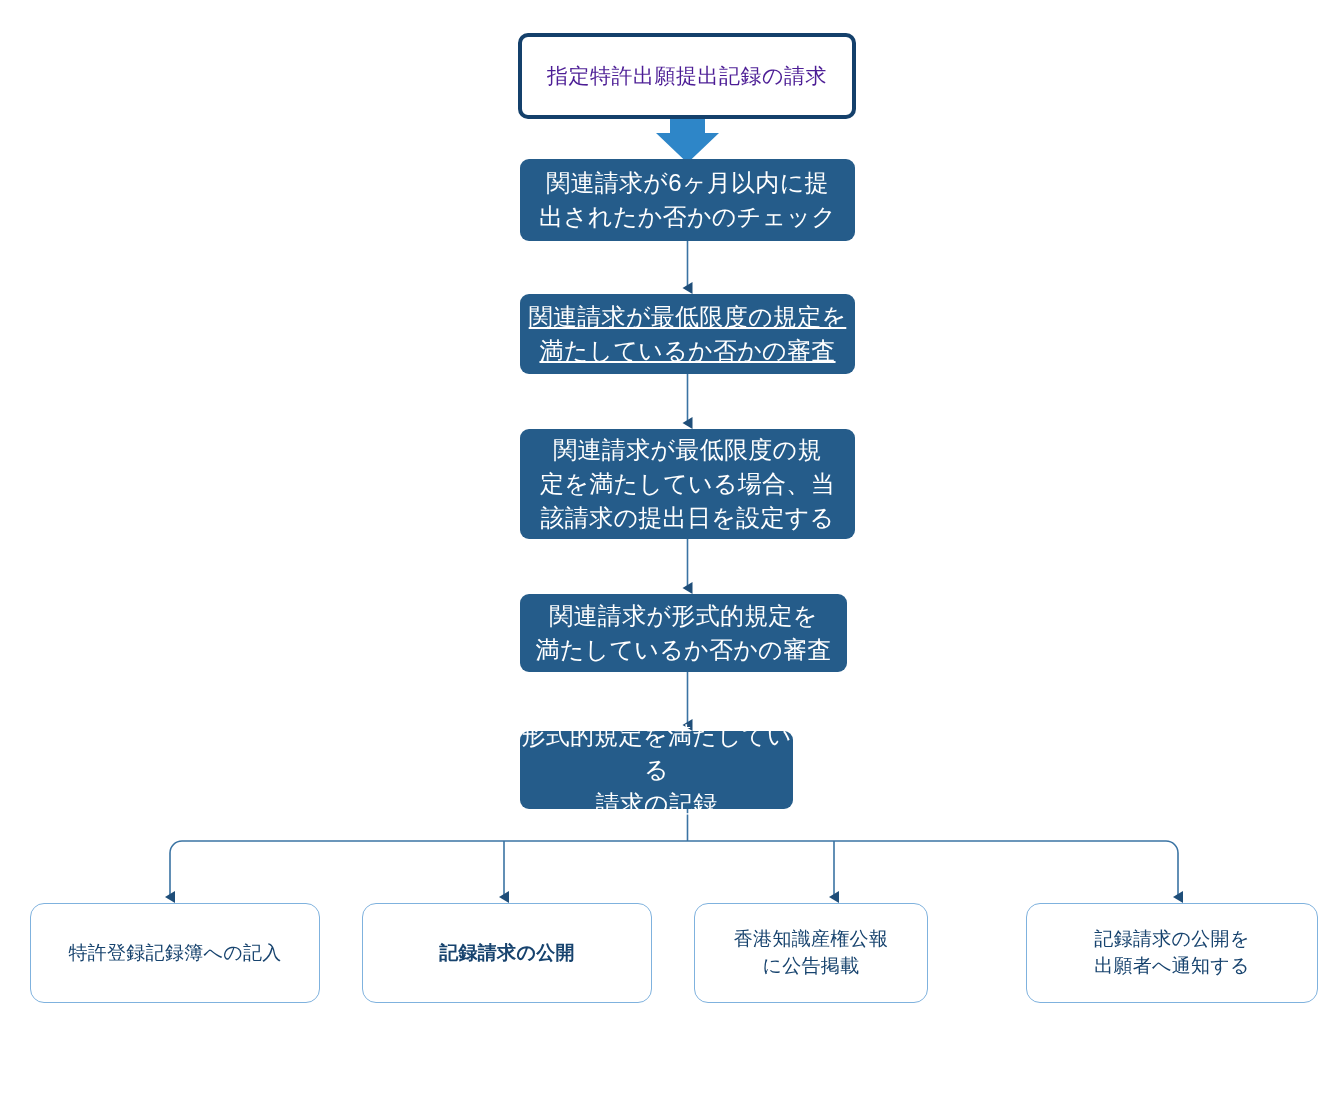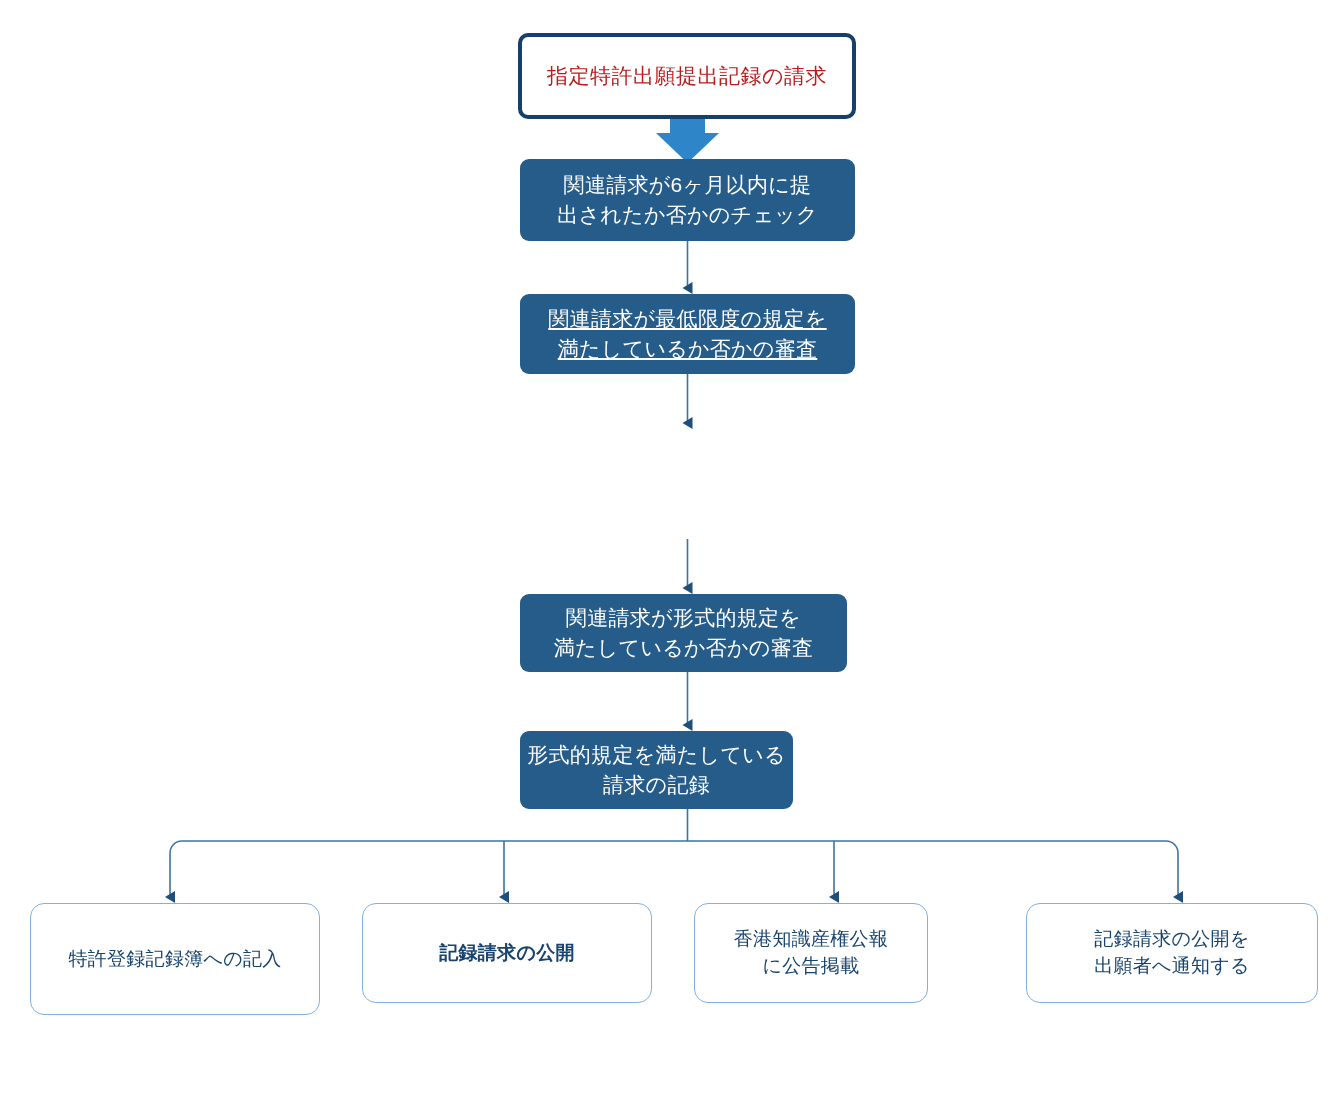--- a/index.html
+++ b/index.html
@@ -34,31 +34,31 @@
     justify-content: center;
     text-align: center;
     white-space: pre-line;
     line-height: 1.42;
   }
   
   .node.start {
     background: #ffffff;
     border: 4px solid #14406B;
     border-radius: 10px;
-    color: #b91c1c;
+    color: #4c1d95;
     font-size: 21px;
     letter-spacing: 0.5px;
   }
   
   .node.process {
     background: #255C8A;
     border: none;
     border-radius: 9px;
     color: #ffffff;
-    font-size: 21px;
+    font-size: 24px;
     letter-spacing: 0.3px;
   }
   
   .node.terminal {
     background: #ffffff;
     border: 1.6px solid #7FB2DE;
     border-radius: 14px;
     color: #17436E;
     font-size: 19px;
     letter-spacing: 0.3px;
@@ -100,24 +100,27 @@
     <line x1="504" y1="841" x2="504" y2="897" stroke="#3A73A3" stroke-width="1.6" marker-end="url(#ah)"></line>
     <line x1="834" y1="841" x2="834" y2="897" stroke="#3A73A3" stroke-width="1.6" marker-end="url(#ah)"></line>
     <line x1="1178" y1="853" x2="1178" y2="897" stroke="#3A73A3" stroke-width="1.6" marker-end="url(#ah)"></line>
   </svg>
 
   <div class="node start" style="left: 518px; top: 33px; width: 338px; height: 86px;">指定特許出願提出記録の請求</div>
   <div class="node process" style="left: 520px; top: 159px; width: 335px; height: 82px;">関連請求が6ヶ月以内に提
 出されたか否かのチェック</div>
   <div class="node process" style="left: 520px; top: 294px; width: 335px; height: 80px; text-decoration: underline;">関連請求が最低限度の規定を
 満たしているか否かの審査</div>
+  <div class="node process" style="left: 520px; top: 429px; width: 335px; height: 110px;">関連請求が最低限度の規
+定を満たしている場合、当
+該請求の提出日を設定する</div>
   <div class="node process" style="left: 520px; top: 594px; width: 327px; height: 78px;">関連請求が形式的規定を
 満たしているか否かの審査</div>
   <div class="node process" style="left: 520px; top: 731px; width: 273px; height: 78px;">形式的規定を満たしている
 請求の記録</div>
-  <div class="node terminal" style="left: 30px; top: 903px; width: 290px; height: 112px;">特許登録記録簿への記入</div>
+  <div class="node terminal" style="left: 30px; top: 903px; width: 290px; height: 100px;">特許登録記録簿への記入</div>
   <div class="node terminal" style="left: 362px; top: 903px; width: 290px; height: 100px; font-weight: bold;">記録請求の公開</div>
   <div class="node terminal" style="left: 694px; top: 903px; width: 234px; height: 100px; text-align: center;">香港知識産権公報
 に公告掲載</div>
   <div class="node terminal" style="left: 1026px; top: 903px; width: 292px; height: 100px;">記録請求の公開を
 出願者へ通知する</div>
 
 </div>
 
 </body></html>

